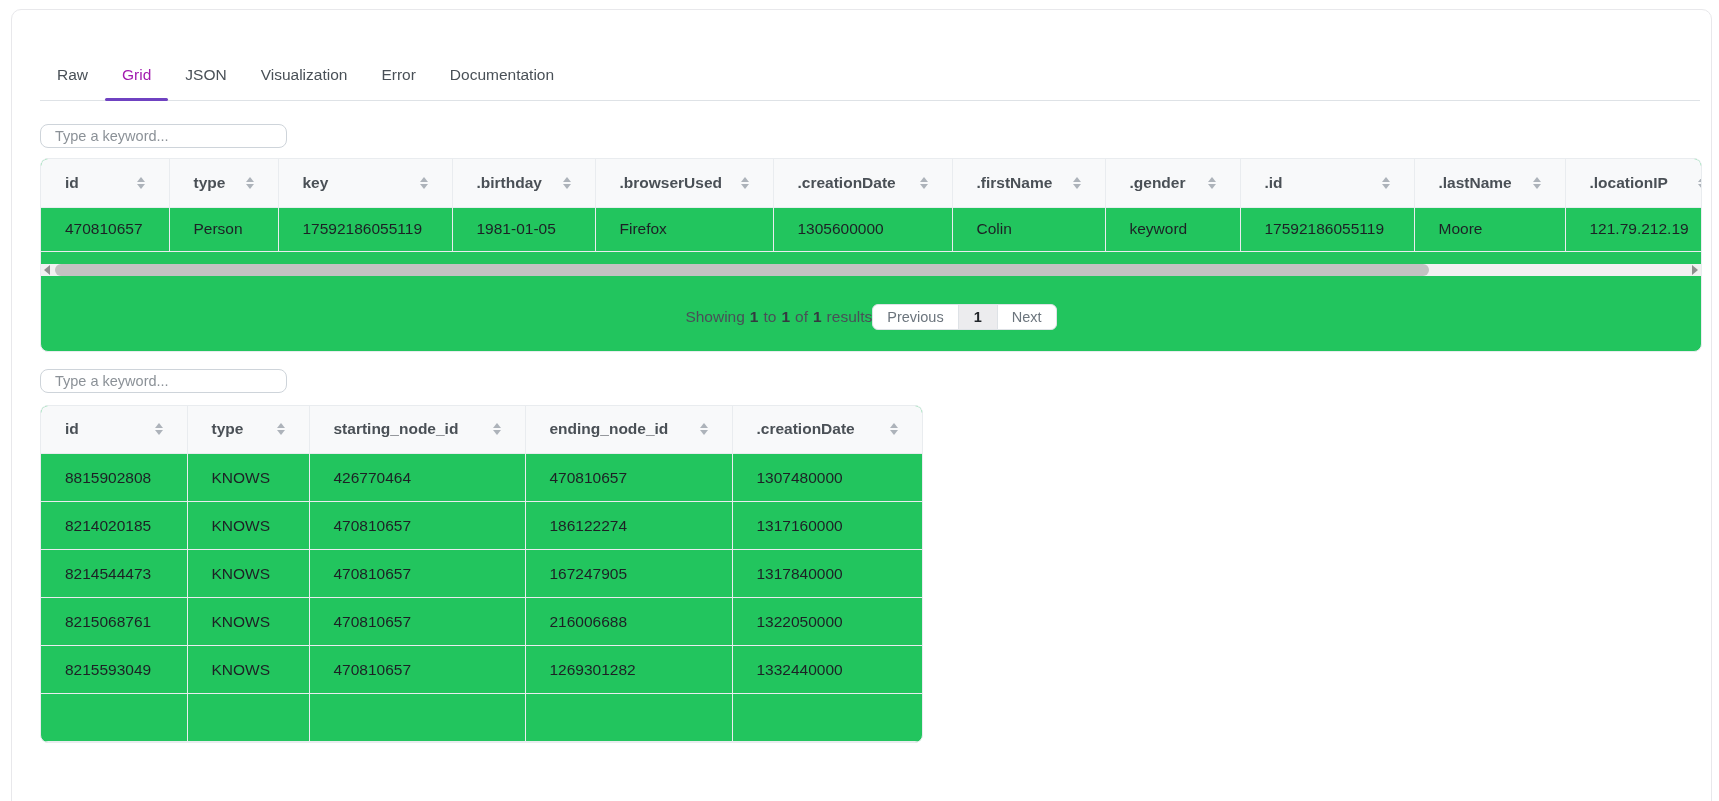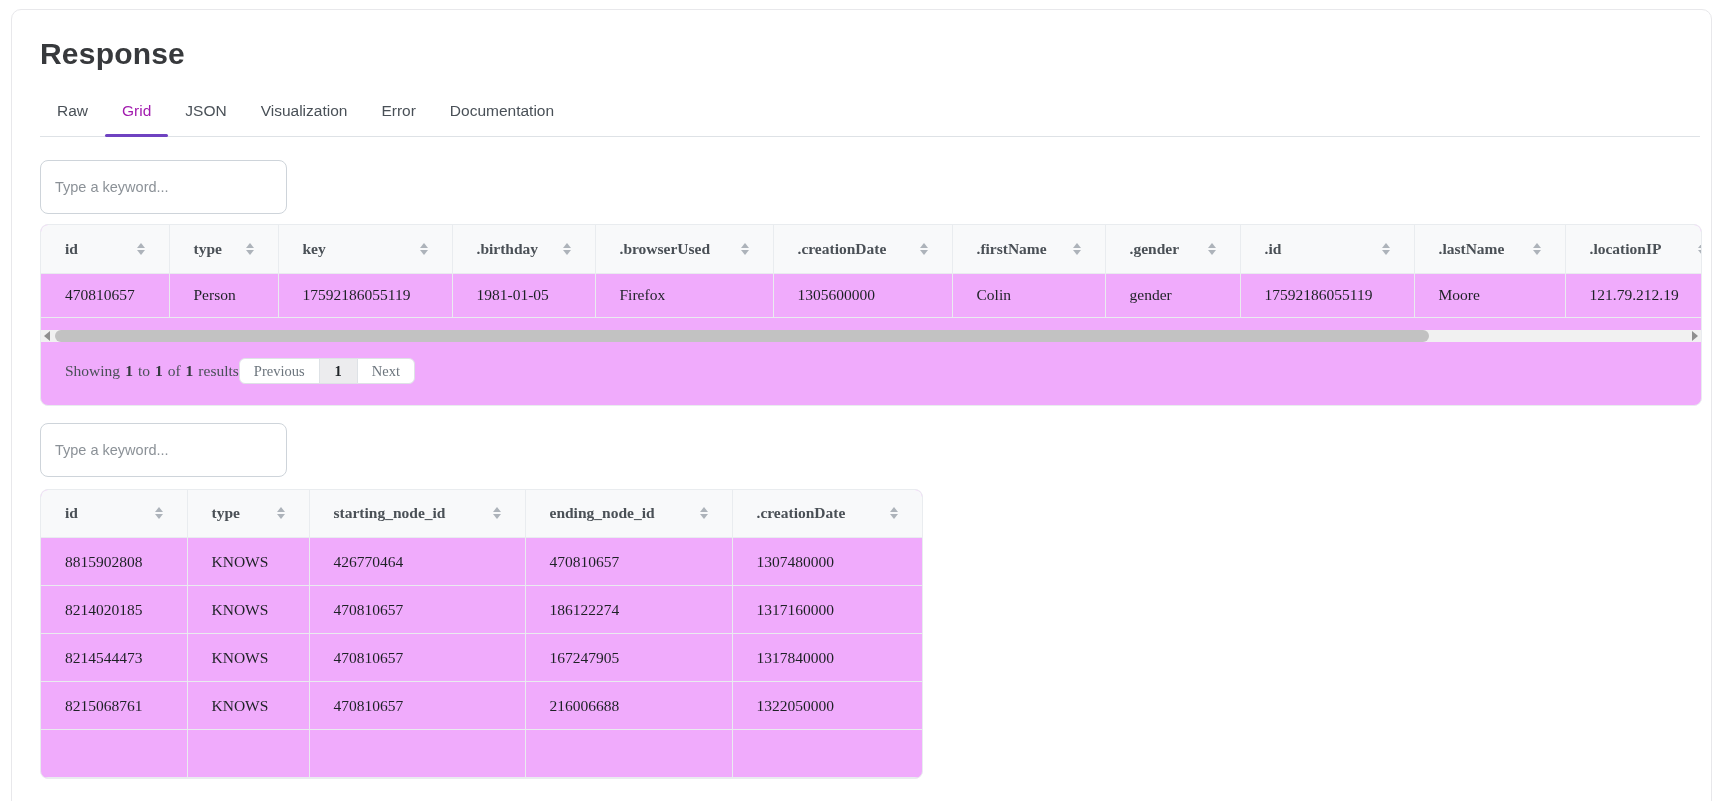--- a/index.html
+++ b/index.html
@@ -50,40 +50,39 @@
     position: absolute;
     left: 0; right: 0; bottom: -1px;
     height: 3px;
     background: #6f42c1;
     border-radius: 2px;
   }
 
   
   .search-input {
     display: block;
-    width: 247px; height: 54px;
+    width: 247px; height: 24px;
     border: 1px solid #ced4da;
     border-radius: 8px;
     padding: 0 14px;
     font-size: 14.5px;
     color: #212529;
     outline: none;
     font-family: inherit;
   }
   .search-input::placeholder { color: #8b9197; }
   #search1 { margin-top: 23px; }
   #search2 { margin-top: 17px; }
 
   
   .grid-box {
     border: 1px solid #e9ecef;
     border-radius: 8px;
     overflow: hidden;
-    background: #f0abfc;
-    font-family: Liberation Serif, serif;
+    background: #22c55e;
   }
   #grid1 { margin-top: 10px; width: 1662px; }
   #grid2 { margin-top: 12px; width: 883px; }
 
   .scroll-wrap { overflow: hidden; }
 
   table { border-collapse: collapse; table-layout: fixed; }
   .t1 { width: 1689px; }
   .t2 { width: 881px; }
 
@@ -143,22 +142,23 @@
     border-radius: 6px;
   }
   .sb-arrow { width: 0; height: 0; border-top: 5px solid transparent; border-bottom: 5px solid transparent; }
   .sb-arrow.left  { border-right: 6px solid #8f8f8f; }
   .sb-arrow.right { border-left: 6px solid #8f8f8f; }
 
   
   .grid-footer {
     display: flex;
     align-items: center;
-    justify-content: flex-start;
+    justify-content: center;
     padding: 16px 24px 21px 24px;
+    margin-top: 12px;
   }
   .summary {
     display: flex;
     gap: 5px;
     font-size: 15.5px;
     line-height: 20px;
     color: #495057;
   }
   .summary b { color: #343a40; }
 
@@ -177,21 +177,20 @@
   .pg-btn:first-child { border-radius: 6px 0 0 6px; }
   .pg-btn:last-child  { border-radius: 0 6px 6px 0; }
   .pg-current { background: #ececee; color: #212529; font-weight: 700; padding: 3px 15px; }
 </style>
 </head>
 <body>
 
 <div class="card">
   <div class="card-inner">
 
-    <h1 class="page-title">Response</h1>
 
     <div class="tabs">
         <div class="tab">Raw</div>
         <div class="tab active">Grid</div>
         <div class="tab">JSON</div>
         <div class="tab">Visualization</div>
         <div class="tab">Error</div>
         <div class="tab">Documentation</div>
       </div>
 
@@ -305,21 +304,21 @@
             </thead>
             <tbody>
               <tr>
                 <td>470810657</td>
                 <td>Person</td>
                 <td>17592186055119</td>
                 <td>1981-01-05</td>
                 <td>Firefox</td>
                 <td>1305600000</td>
                 <td>Colin</td>
-                <td>gender</td>
+                <td>keyword</td>
                 <td>17592186055119</td>
                 <td>Moore</td>
                 <td>121.79.212.19</td>
               </tr>
             </tbody>
           </table>
       </div>
 
       <div class="hscroll">
         <span class="sb-arrow left"></span>
@@ -421,20 +420,27 @@
               <td>1317840000</td>
             </tr>
             <tr>
               <td>8215068761</td>
               <td>KNOWS</td>
               <td>470810657</td>
               <td>216006688</td>
               <td>1322050000</td>
             </tr>
             <tr>
+              <td>8215593049</td>
+              <td>KNOWS</td>
+              <td>470810657</td>
+              <td>1269301282</td>
+              <td>1332440000</td>
+            </tr>
+            <tr>
               <td></td>
               <td></td>
               <td></td>
               <td></td>
               <td></td>
             </tr>
           </tbody>
         </table>
     </div>
 

